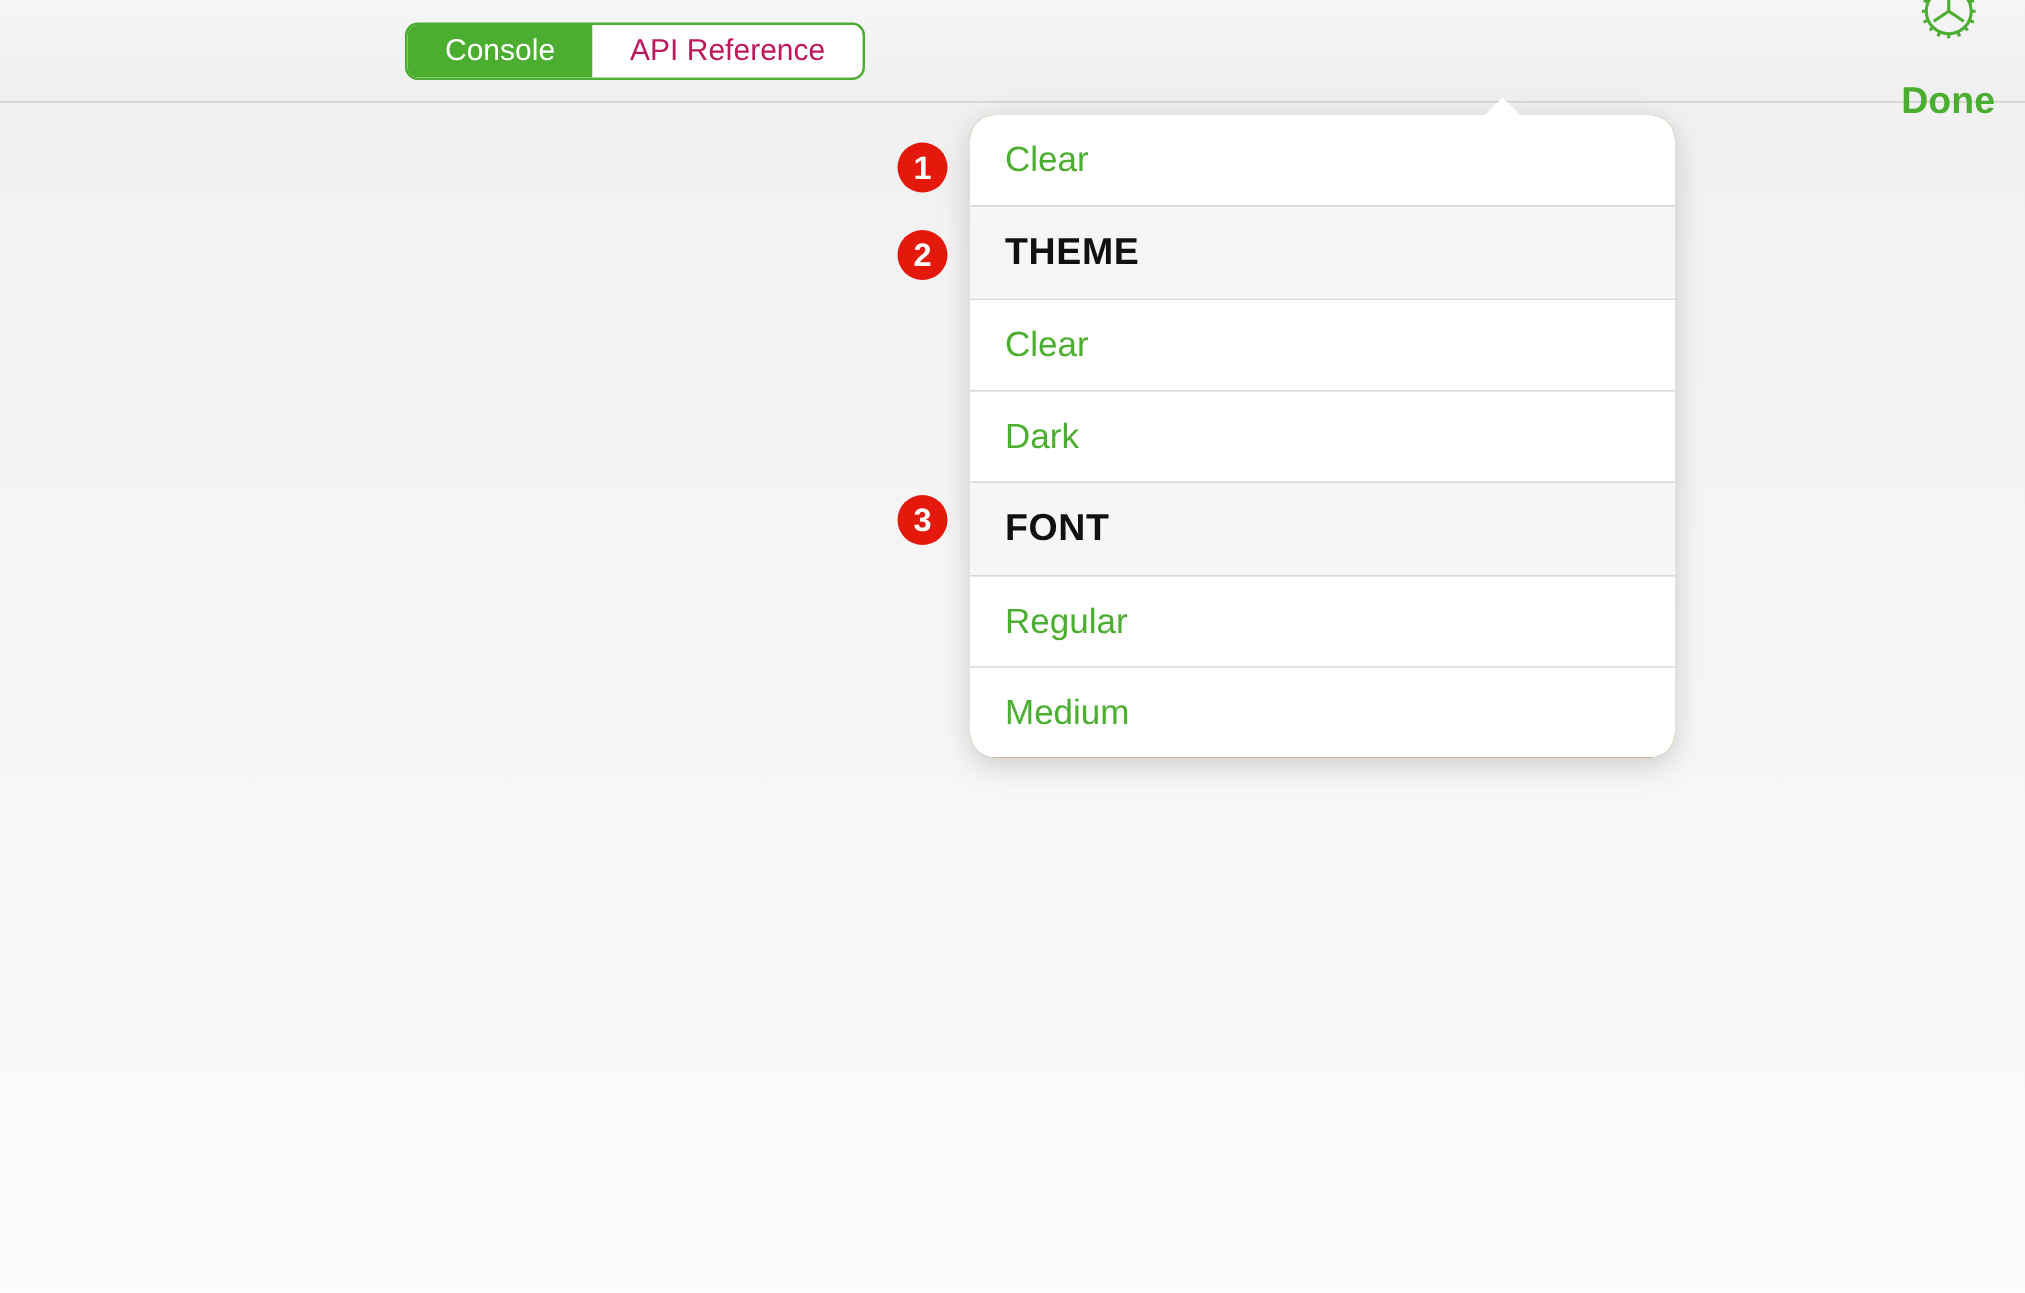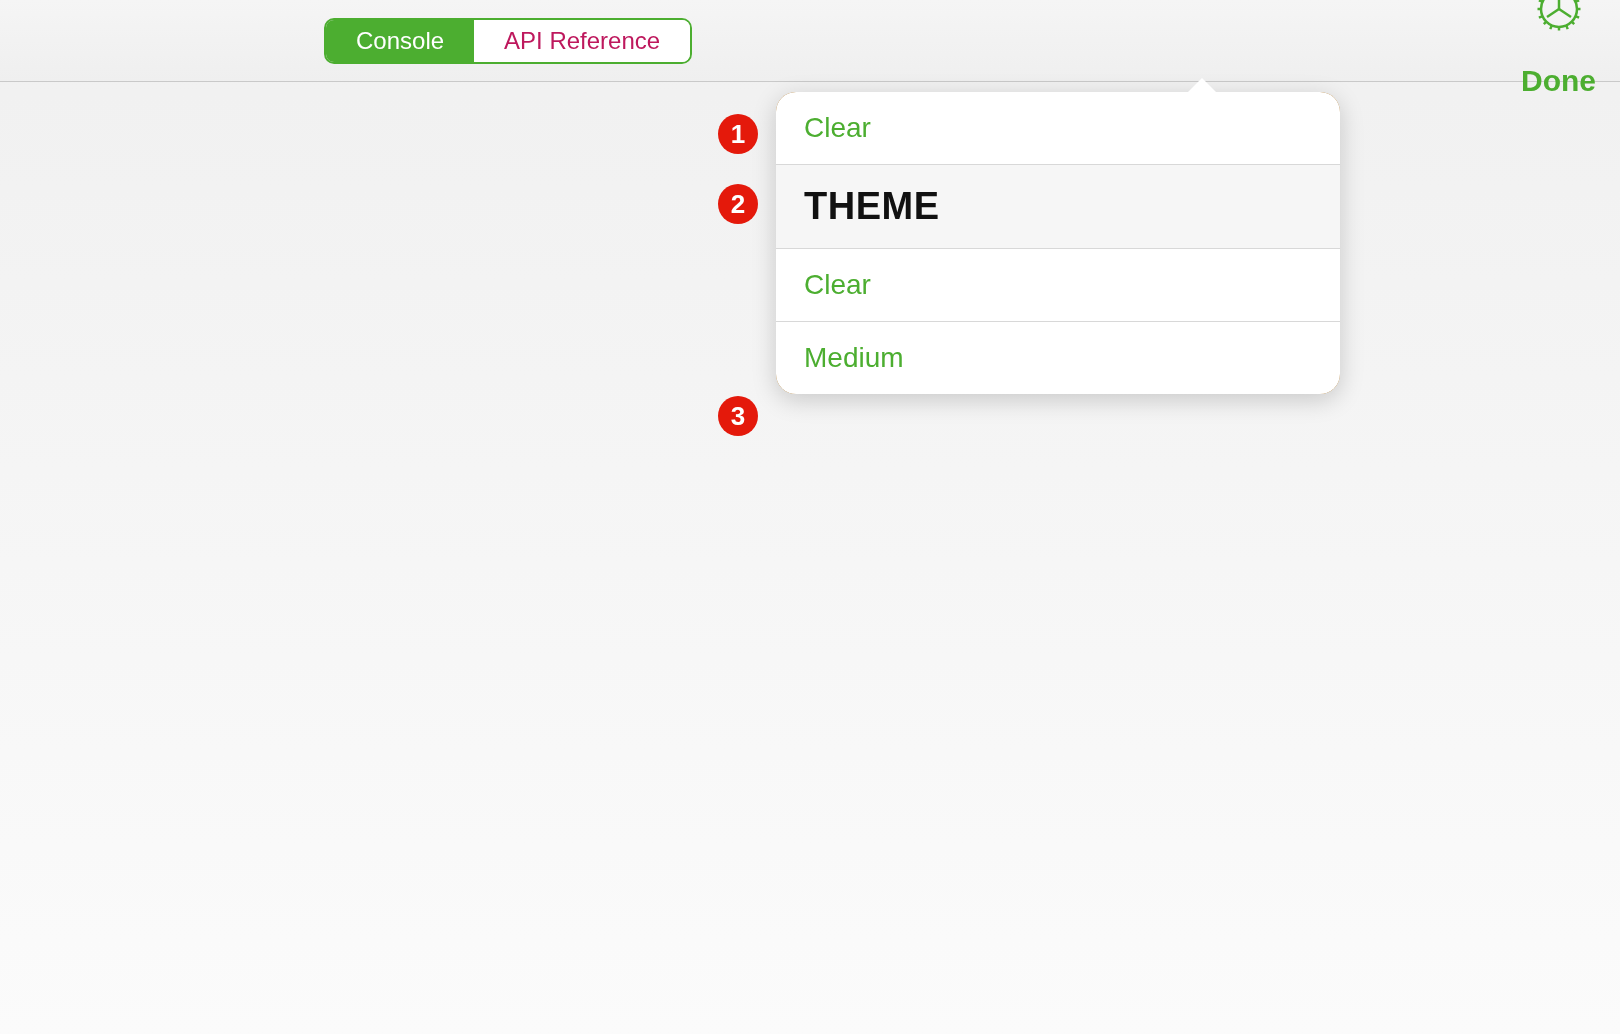--- a/index.html
+++ b/index.html
@@ -102,21 +102,21 @@
       color: #4cae30;
       background: #ffffff;
       border-bottom: 1px solid #d8d8d8;
       cursor: pointer;
     }
     .popover-item:last-child {
       border-bottom: none;
     }
     .popover-header {
       padding: 20px 28px;
-      font-size: 38px;
+      font-size: 30px;
       font-weight: 700;
       color: #111111;
       background: #f6f6f6;
       border-bottom: 1px solid #d8d8d8;
       letter-spacing: 0.5px;
     }
     .annotation-badge {
       position: absolute;
       width: 40px;
       height: 40px;
@@ -181,20 +181,29 @@
     <div class="popover-item">
       <span>Clear</span>
     </div>
     <div class="popover-header">
       <span>THEME</span>
     </div>
     <div class="popover-item">
       <span>Clear</span>
     </div>
     <div class="popover-item">
+      <span>Dark</span>
+    </div>
+    <div class="popover-header">
+      <span>FONT</span>
+    </div>
+    <div class="popover-item">
+      <span>Regular</span>
+    </div>
+    <div class="popover-item">
       <span>Medium</span>
     </div>
   </div>
 </div>
 
 <div class="annotation-badge badge-1">
   <span>1</span>
 </div>
 <div class="annotation-badge badge-2">
   <span>2</span>

